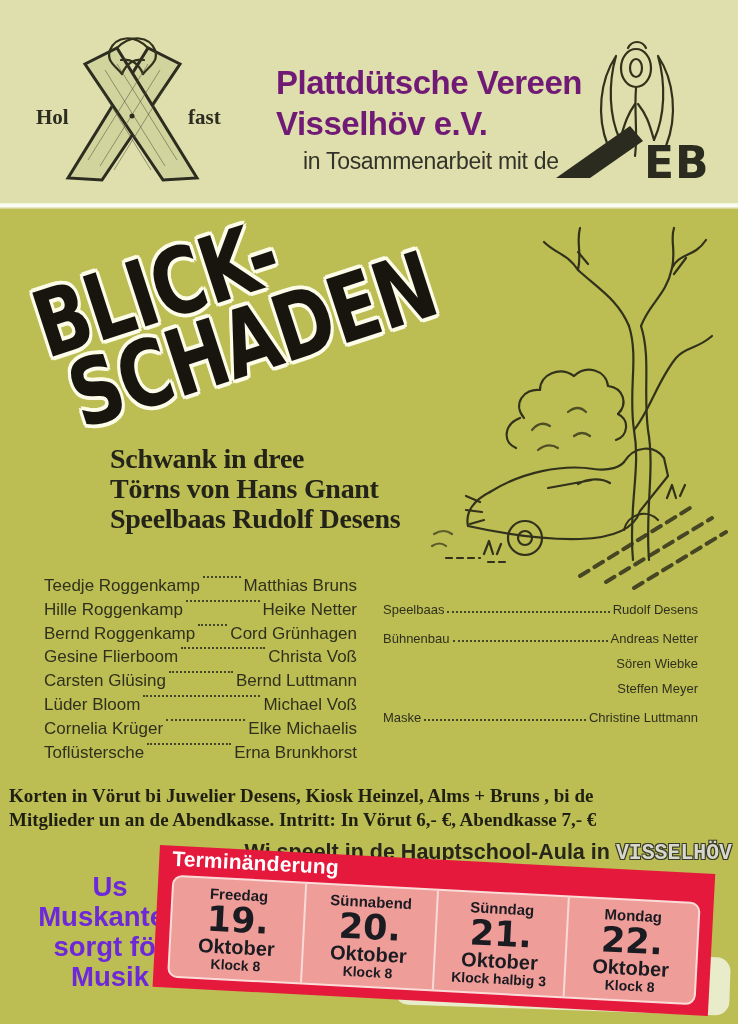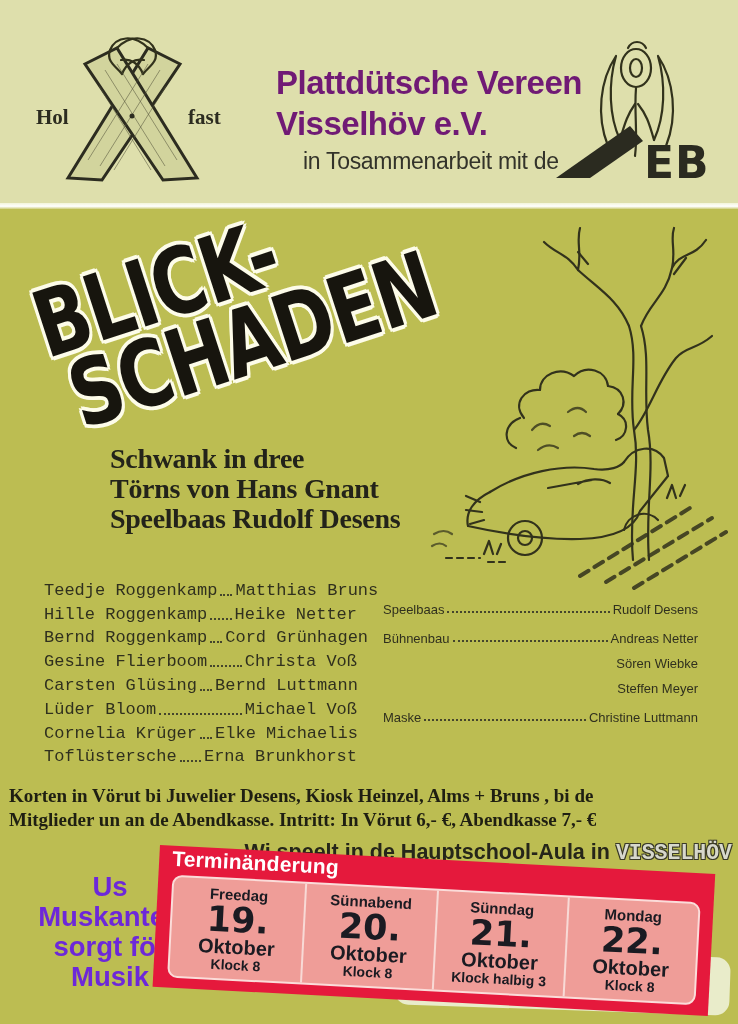--- a/index.html
+++ b/index.html
@@ -25,21 +25,21 @@
                 3px 3px 0 #fdfce9,-3px -3px 0 #fdfce9,3px -3px 0 #fdfce9,-3px 3px 0 #fdfce9;}
   .title-line2{margin-left:12px;}
   
   .illustration{position:absolute;left:428px;top:208px;z-index:1;}
   
   .subtitle{position:absolute;left:110px;top:444px;width:415px;
     font-family:"Liberation Serif",serif;font-weight:bold;font-size:28px;line-height:30px;
     color:#23231a;letter-spacing:-0.3px;}
   
   .cast{position:absolute;left:44px;top:576px;width:313px;color:#30301e;font-size:17px;}
-  .cast-row{display:flex;align-items:flex-end;height:23.8px;white-space:nowrap;font-family:Liberation Mono, monospace;}
+  .cast-row{display:flex;align-items:flex-start;height:23.8px;white-space:nowrap;}
   .crew{position:absolute;left:383px;top:592px;width:315px;color:#30301e;font-size:13px;}
   .crew-row{display:flex;align-items:flex-end;height:25px;white-space:nowrap;}
   .crew-row.gap{margin-top:4px;align-items:flex-end;}
   .name-only{justify-content:flex-end;}
   .leader{flex:1;border-bottom:2px dotted #45452c;margin:0 3px 4px 3px;min-width:12px;}
   
   .tickets{position:absolute;left:9px;top:784px;width:720px;text-align:left;
     font-family:"Liberation Serif",serif;font-weight:bold;font-size:19px;line-height:24px;
     color:#1f1f12;}
   

